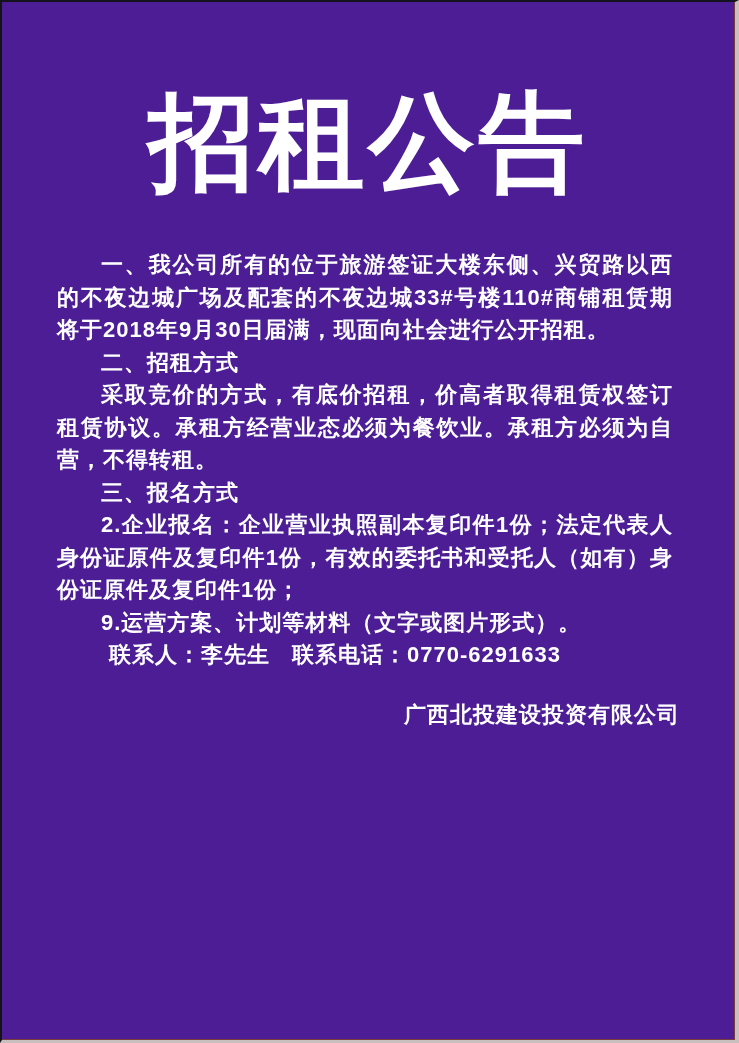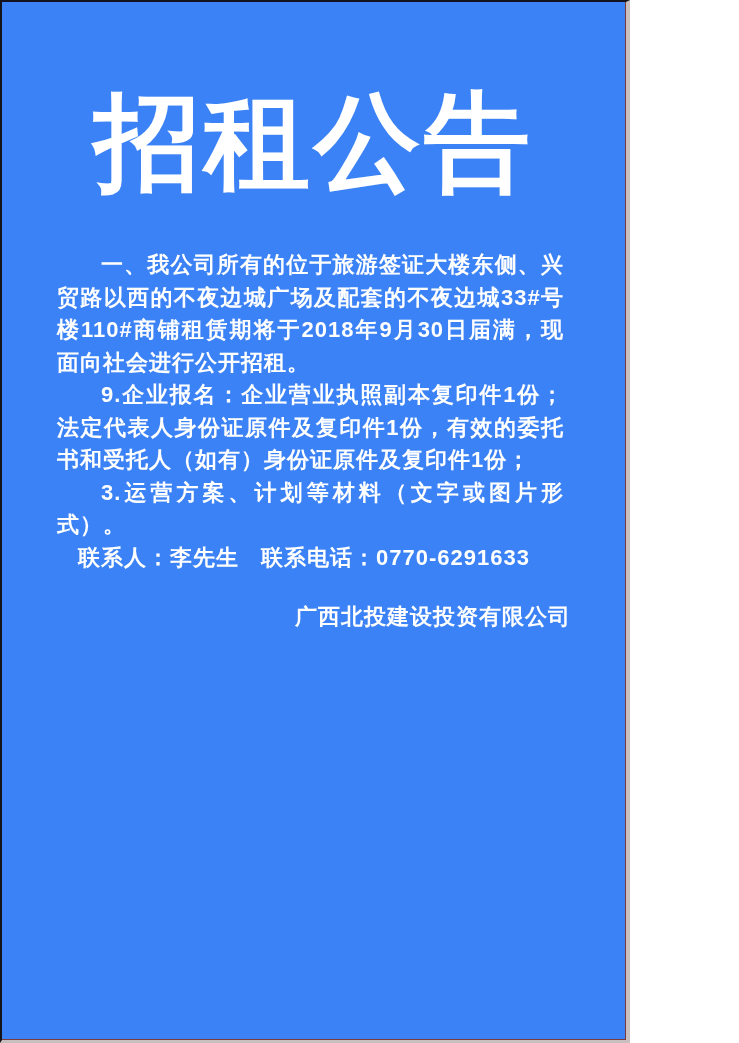--- a/index.html
+++ b/index.html
@@ -3,24 +3,24 @@
 <meta charset="utf-8">
 <style>
   html, body {
     margin: 0;
     padding: 0;
     background: #ffffff;
   }
   .poster {
     position: relative;
     box-sizing: border-box;
-    width: 630px;
+    width: 739px;
     height: 1043px;
     overflow: hidden;
-    background: #3b82f6;
+    background: #4c1d95;
     border-top: 2px solid #13131f;
     border-left: 2px solid #131318;
     border-right: 4px solid #c9bfbf;
     border-bottom: 3px solid #c9bfbf;
     box-shadow: inset -1px -1px 0 #7a3b3b;
     color: #ffffff;
     font-family: "Liberation Sans", "DejaVu Sans", sans-serif;
   }
   .title {
     margin-top: 84px;
@@ -40,21 +40,21 @@
     margin: 0;
     text-indent: 2em;
     font-size: 22px;
     line-height: 32.5px;
     font-weight: bold;
     letter-spacing: 1px;
     text-align: justify;
   }
   .contact-line {
     margin: 0;
-    padding-left: 32px;
+    padding-left: 63px;
     text-indent: 2em;
     font-size: 22px;
     line-height: 32.5px;
     font-weight: bold;
     letter-spacing: 1px;
   }
   .contact-gap {
     display: inline-block;
     width: 22px;
   }
@@ -77,22 +77,25 @@
 </style>
 </head>
 <body>
 
 <div class="poster">
 
   <div class="title">招租公告</div>
 
   <div class="body-text">
     <p>一、我公司所有的位于旅游签证大楼东侧、兴贸路以西的不夜边城广场及配套的不夜边城33#号楼110#商铺租赁期将于2018年9月30日届满，现面向社会进行公开招租。</p>
-    <p>9.企业报名：企业营业执照副本复印件1份；法定代表人身份证原件及复印件1份，有效的委托书和受托人（如有）身份证原件及复印件1份；</p>
-    <p>3.运营方案、计划等材料（文字或图片形式）。</p>
+    <p>二、招租方式</p>
+    <p>采取竞价的方式，有底价招租，价高者取得租赁权签订租赁协议。承租方经营业态必须为餐饮业。承租方必须为自营，不得转租。</p>
+    <p>三、报名方式</p>
+    <p>2.企业报名：企业营业执照副本复印件1份；法定代表人身份证原件及复印件1份，有效的委托书和受托人（如有）身份证原件及复印件1份；</p>
+    <p>9.运营方案、计划等材料（文字或图片形式）。</p>
   </div>
 
   <p class="contact-line">
     <span>联系人：</span><span>李先生</span><span class="contact-gap"></span><span>联系电话：</span><span>0770-6291633</span>
   </p>
 
   <div class="signature-wrap">
     <div class="signature">
       <div>广西北投建设投资有限公司</div>
       

